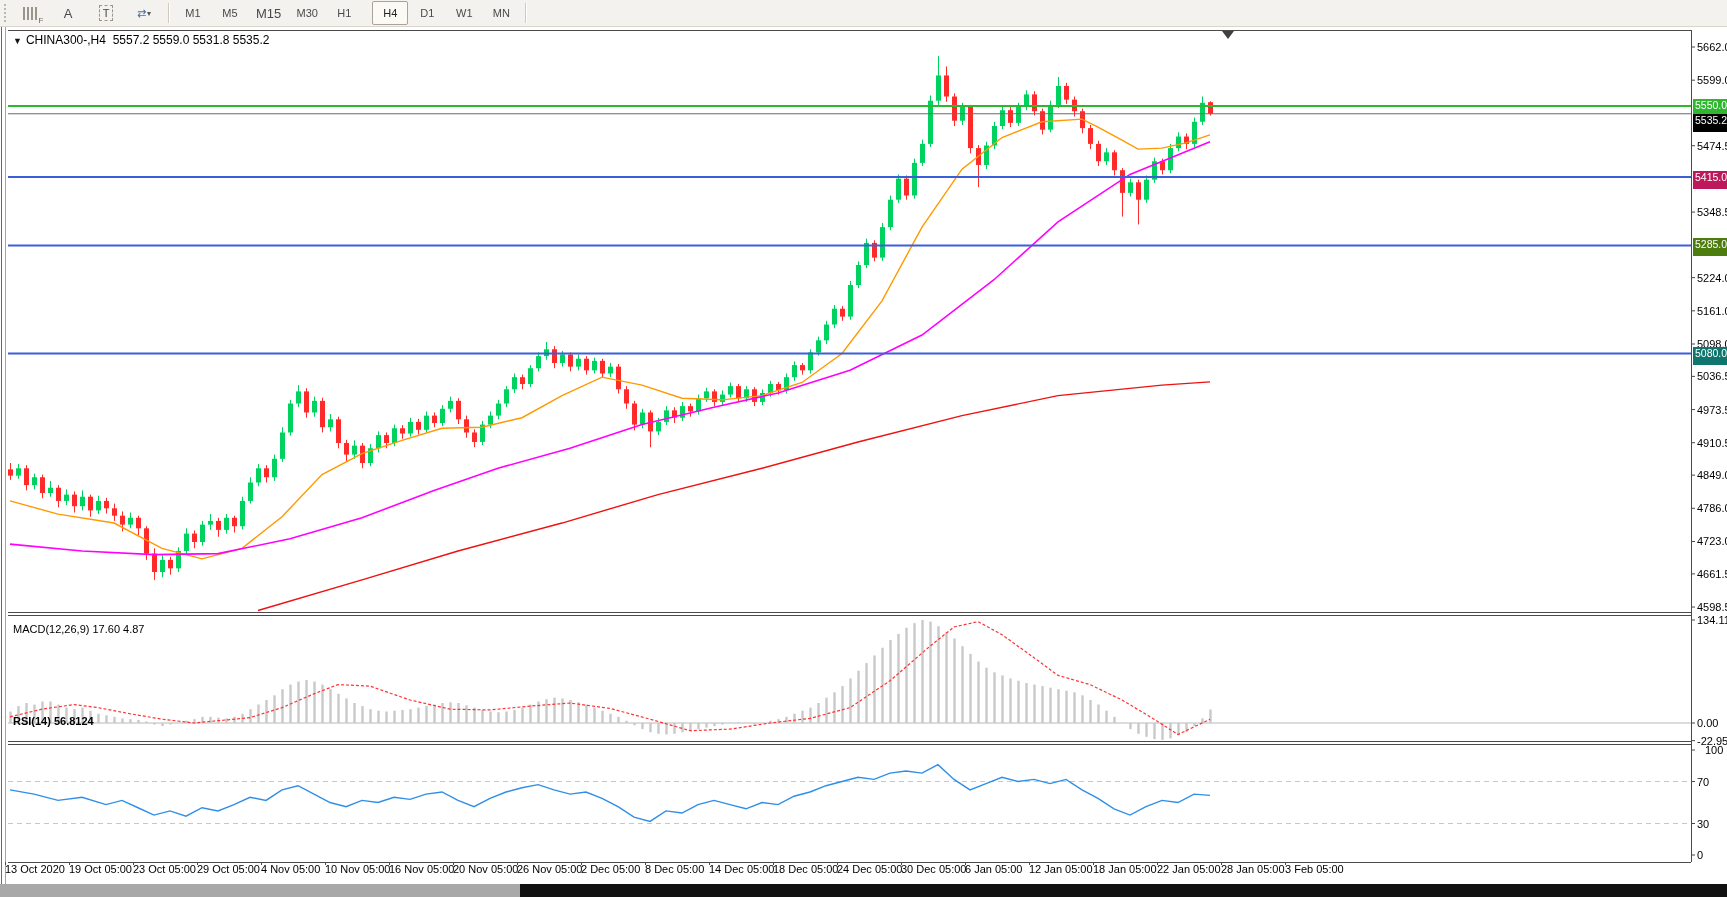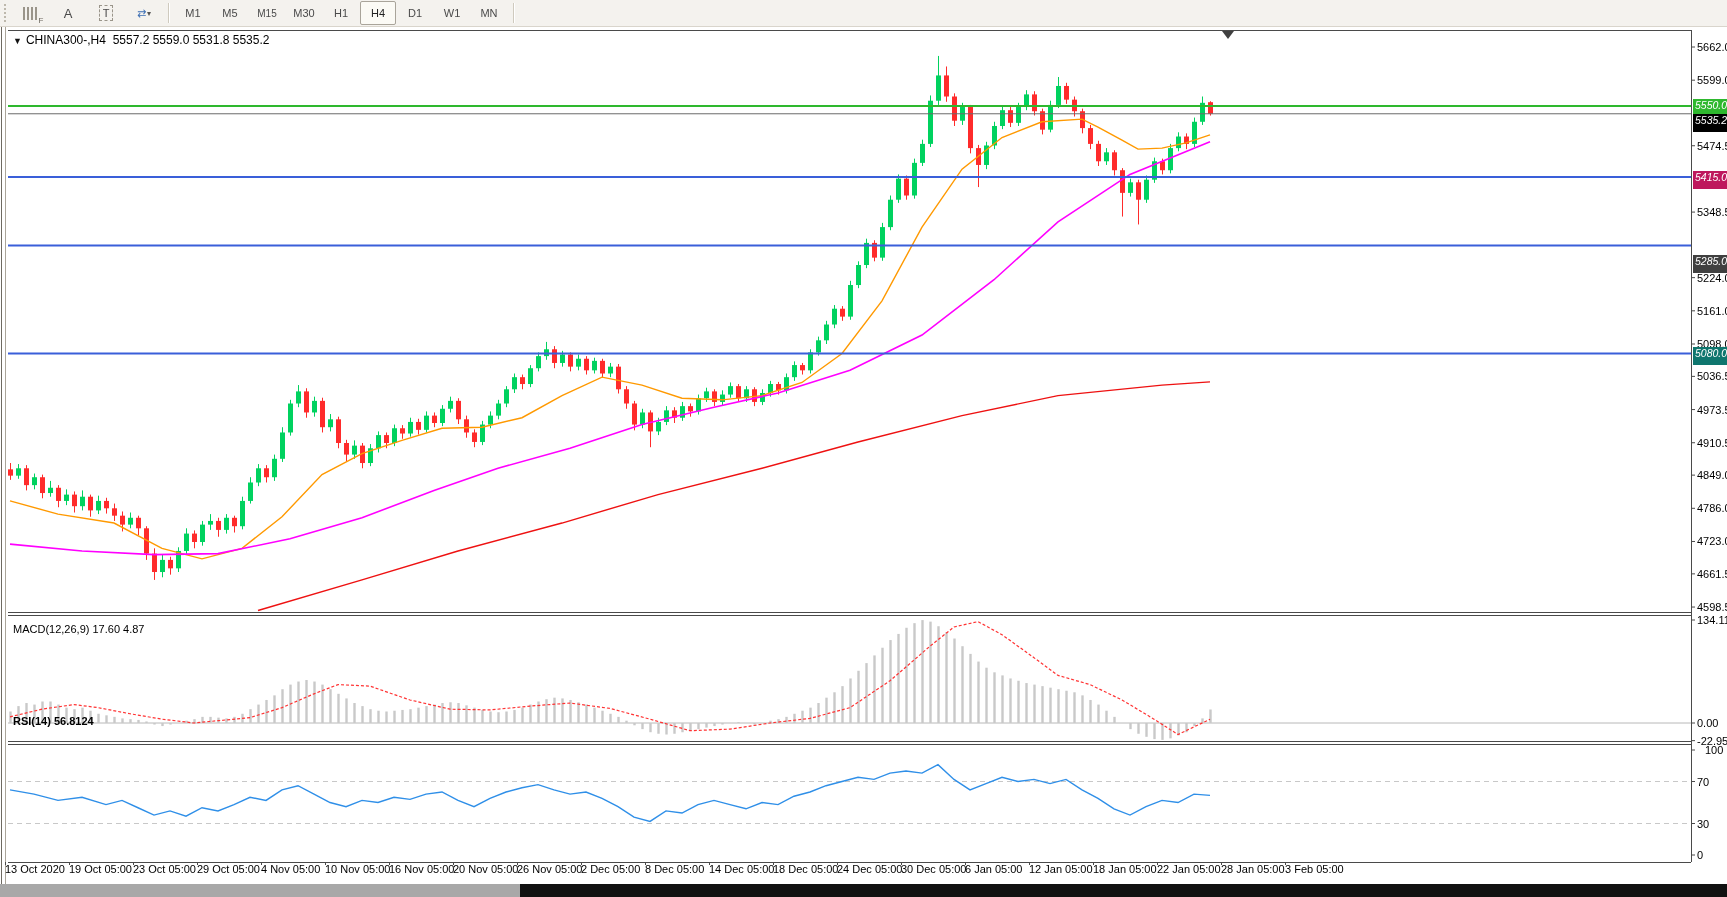--- a/index.html
+++ b/index.html
@@ -29,21 +29,21 @@
   #plot{position:absolute;left:0;top:0;}
   .frameL1{position:absolute;left:1px;top:0;width:1px;height:870px;background:#6e6a61;}
   .frameL2{position:absolute;left:5px;top:0;width:1px;height:870px;background:#aaa59a;}
 
   .chart-title{position:absolute;left:13px;top:6px;font-size:12px;color:#000;white-space:nowrap;}
   .chart-title .dd{font-size:9px;margin-right:4px;color:#111;}
   .panel-label{position:absolute;left:13px;font-size:11px;color:#000;white-space:nowrap;}
 
   .axis-tick-label{position:absolute;left:1697px;font-size:11px;color:#000;white-space:nowrap;}
   .axis-flag{position:absolute;left:1693px;width:34px;height:18px;font-size:10.5px;line-height:13px;
-    color:#fff;padding-left:2px;box-sizing:border-box;white-space:nowrap;font-style:italic;}
+    color:#fff;padding-left:2px;box-sizing:border-box;white-space:nowrap;}
   .time-label{position:absolute;font-size:11px;color:#000;white-space:nowrap;top:0;}
   #timeaxis{position:absolute;left:0;top:836px;width:1727px;height:20px;}
 
   #annotation{position:absolute;left:1290px;top:434px;font-size:40px;font-weight:bold;white-space:nowrap;}
 
   #bottomstrip{position:absolute;left:0;top:857px;width:1727px;height:13px;background:#111;}
   #bottomstrip .seg{position:absolute;left:0;top:0;width:520px;height:13px;background:#a8a8a8;}
 </style>
 </head>
 <body>
@@ -64,24 +64,24 @@
       <span class="icon-T">T</span>
     </div>
     <div class="tbtn">
       <span class="icon-arrows">⇄</span>
       <span class="caret">▾</span>
     </div>
     <div class="tsep"></div>
     <div id="tf-buttons" style="display:flex;gap:1px;">
         <div class="tbtn" style="font-size: 11px;">M1</div>
         <div class="tbtn" style="font-size: 11px;">M5</div>
-        <div class="tbtn" style="font-size: 10px;">M15</div>
+        <div class="tbtn" style="font-size: 13px;">M15</div>
         <div class="tbtn" style="font-size: 11px;">M30</div>
         <div class="tbtn" style="font-size: 11px;">H1</div>
-        <div class="tbtn active" style="font-size: 11px;">H4</div>
+        <div class="tbtn active" style="font-size: 11px; margin-left: 9px;">H4</div>
         <div class="tbtn" style="font-size: 11px;">D1</div>
         <div class="tbtn" style="font-size: 11px;">W1</div>
         <div class="tbtn" style="font-size: 11px;">MN</div>
       </div>
     <div class="tsep"></div>
   </div>
 
   <div id="chartwin">
     <div class="frameL1"></div>
     <div class="frameL2"></div>
@@ -630,21 +630,21 @@
         <div class="axis-tick-label" style="top: 376.564px;">4973.5</div>
         <div class="axis-tick-label" style="top: 409.74px;">4910.5</div>
         <div class="axis-tick-label" style="top: 442.126px;">4849.0</div>
         <div class="axis-tick-label" style="top: 475.302px;">4786.0</div>
         <div class="axis-tick-label" style="top: 508.477px;">4723.0</div>
         <div class="axis-tick-label" style="top: 540.863px;">4661.5</div>
         <div class="axis-tick-label" style="top: 574.039px;">4598.5</div>
         <div class="axis-flag" style="top: 71.9792px; background: rgb(46, 184, 46);">5550.0</div>
         <div class="axis-flag" style="top: 86.7729px; background: rgb(0, 0, 0);">5535.2</div>
         <div class="axis-flag" style="top: 144.07px; background: #be185d;">5415.0</div>
-        <div class="axis-flag" style="top: 228px; background: #404040;">5285.0</div>
+        <div class="axis-flag" style="top: 211px; background: #4d7c0f;">5285.0</div>
         <div class="axis-flag" style="top: 320.481px; background: #0f766e;">5080.0</div>
       </div>
     <div id="indicator-axis-labels">
         <div class="axis-tick-label" style="top: 587.004px;">134.11</div>
         <div class="axis-tick-label" style="top: 690px;">0.00</div>
         <div class="axis-tick-label" style="top: 707.626px;">-22.95</div>
         <div class="axis-tick-label" style="top: 717px; margin-left: 8px;">100</div>
         <div class="axis-tick-label" style="top: 748.5px;">70</div>
         <div class="axis-tick-label" style="top: 790.5px;">30</div>
         <div class="axis-tick-label" style="top: 822px;">0</div>

